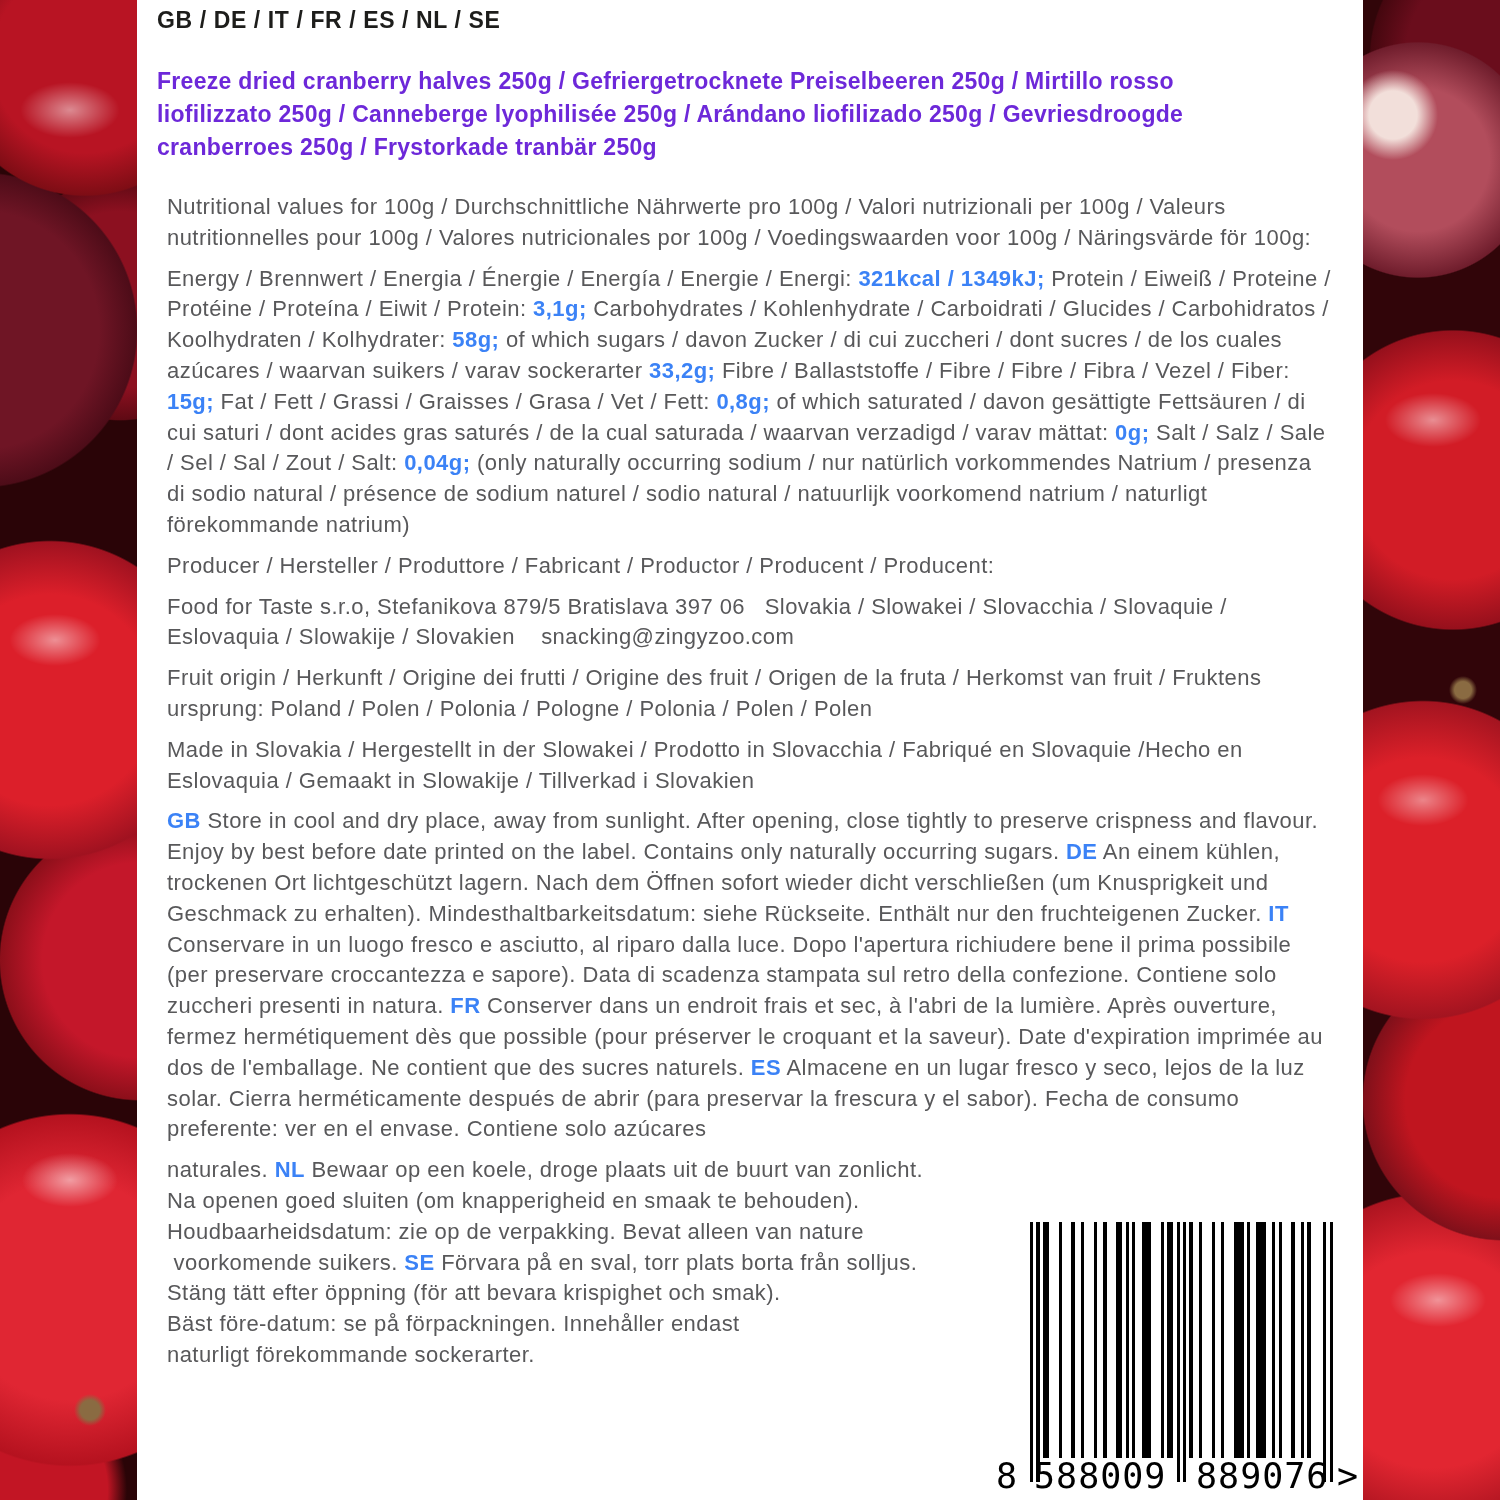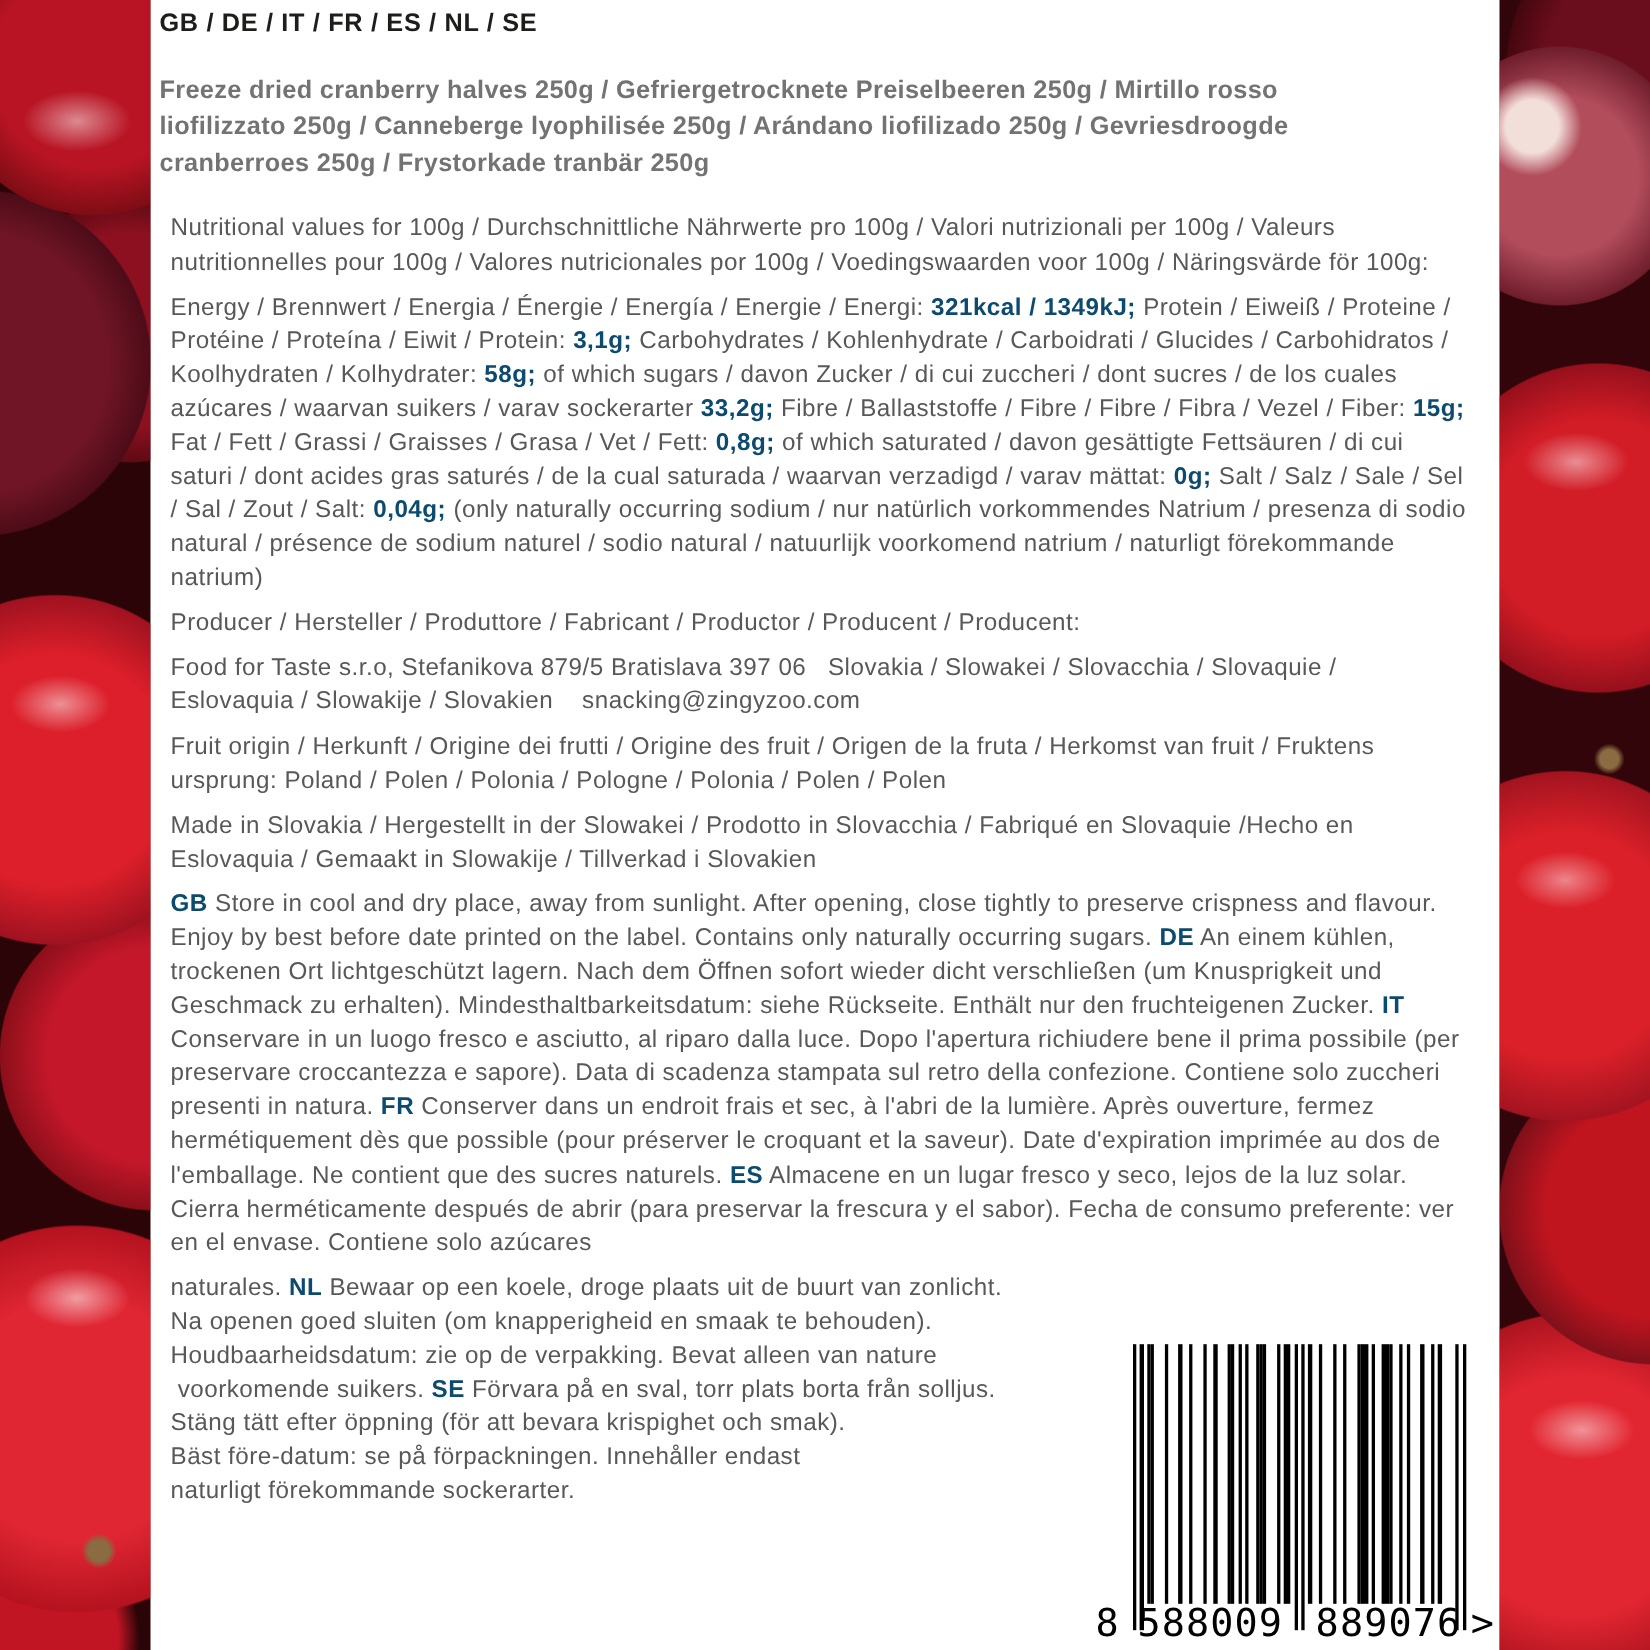--- a/index.html
+++ b/index.html
@@ -36,31 +36,31 @@
       radial-gradient(ellipse 70px 40px at 60px 800px, rgba(255,255,255,.45), rgba(255,255,255,0) 65%),
       radial-gradient(circle 14px at 100px 690px, #8a6b42 0 60%, rgba(0,0,0,0) 100%),
       radial-gradient(circle 170px at 60px 860px, #dc2029 0 60%, #a31420 93%, rgba(0,0,0,0) 94%),
       radial-gradient(circle 150px at 140px 1100px, #c0151f 0 65%, #80101a 93%, rgba(0,0,0,0) 94%),
       radial-gradient(ellipse 80px 45px at 75px 1300px, rgba(255,255,255,.5), rgba(255,255,255,0) 60%),
       radial-gradient(circle 180px at 70px 1360px, #e22631 0 60%, #ad1420 92%, rgba(0,0,0,0) 93%),
       radial-gradient(circle 100px at 130px 1490px, #550a12 0 80%, rgba(0,0,0,0) 95%);
   }
   
   .panel{position:absolute;left:137px;top:0;width:1226px;height:1500px;background:#ffffff}
-  .content{padding:5px 20px 0 8px}
+  .content{padding:5px 20px 0 20px}
   .lang-codes{
     font-size:23px;font-weight:700;color:#1d1d1b;margin:0 0 30px 0;letter-spacing:.6px;line-height:30px;
   }
   .title{
-    font-size:23px;font-weight:700;color:#737373;line-height:33px;margin:0 0 28px 0;
+    font-size:23px;font-weight:700;color:#6d28d9;line-height:33px;margin:0 0 28px 0;
     max-width:1115px;letter-spacing:.3px;
   }
   .body-text{font-size:22px;line-height:30.8px;color:#58585a;letter-spacing:.45px}
   .para{margin:10px;white-space:pre-wrap}
-  .para .b{font-weight:700;color:#0c4a6e}
+  .para .b{font-weight:700;color:#3b82f6}
   .para-tail{max-width:855px}
   
   .barcode{position:absolute;left:893px;top:1222px;width:304px;height:272px;background:#fff}
   .bars{position:absolute;top:0;left:0;display:flex}
   .bars i{flex:0 0 3.2px;height:236px}
   .bars i.bar{background:#000}
   .bars i.bar.guard{height:260px}
   .bc{position:absolute;bottom:0;font-family:"DejaVu Sans Mono",monospace;font-size:35px;line-height:36px;color:#000;white-space:nowrap}
   .bc-first{left:-34px}
   .bc-g1{left:4px;letter-spacing:1px}

